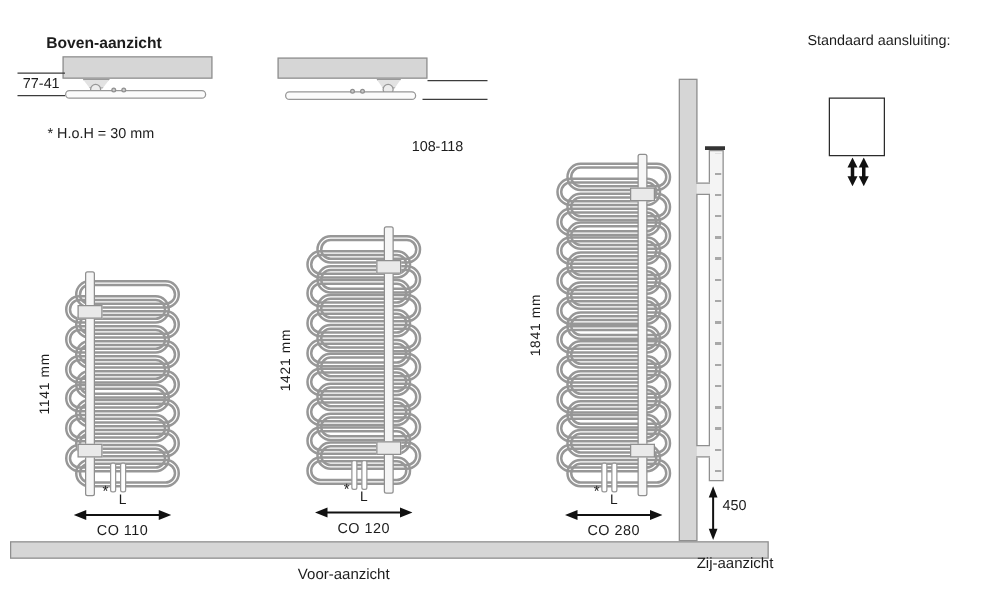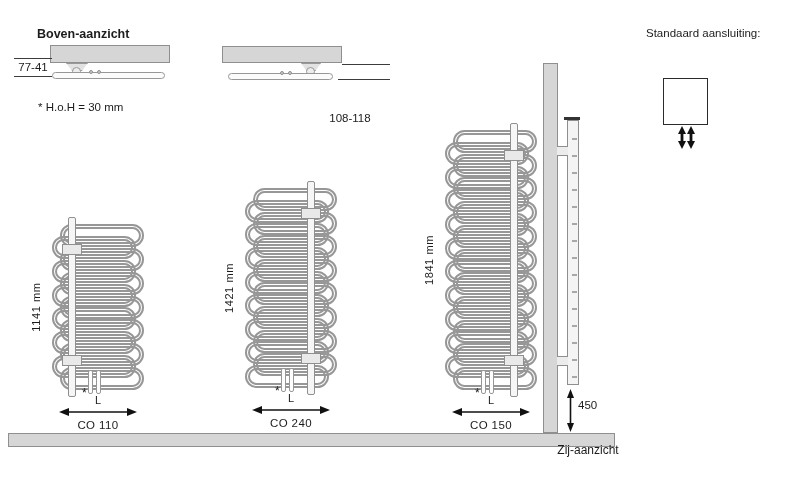--- a/index.html
+++ b/index.html
@@ -157,21 +157,21 @@
         <i></i>
       </div>
     <span class="ast">*</span>
     <div class="dim">
       <span class="ltext">L</span>
       <svg width="78" height="10" viewBox="0 0 78 10">
         <line x1="7" y1="5" x2="71" y2="5" stroke="#111" stroke-width="1.6"></line>
         <polygon points="0,5 10,1 10,9" fill="#111"></polygon>
         <polygon points="78,5 68,1 68,9" fill="#111"></polygon>
       </svg>
-      <span class="model">CO 240</span>
+      <span class="model">CO 120</span>
     </div>
   </div>
 
   <div class="radiator" style="left: 445px; top: 130px; width: 92px; height: 260px;">
     <span class="vlabel">1841 mm</span>
     <div class="loops">
         <div class="loop" style="top: 0px; left: 8px;"></div>
         <div class="loop" style="top: 11.8px; left: 0px;"></div>
         <div class="loop" style="top: 23.7px; left: 8px;"></div>
         <div class="loop" style="top: 35.5px; left: 0px;"></div>
@@ -201,34 +201,35 @@
         <i></i>
       </div>
     <span class="ast">*</span>
     <div class="dim">
       <span class="ltext">L</span>
       <svg width="78" height="10" viewBox="0 0 78 10">
         <line x1="7" y1="5" x2="71" y2="5" stroke="#111" stroke-width="1.6"></line>
         <polygon points="0,5 10,1 10,9" fill="#111"></polygon>
         <polygon points="78,5 68,1 68,9" fill="#111"></polygon>
       </svg>
-      <span class="model">CO 150</span>
+      <span class="model">CO 280</span>
     </div>
   </div>
 
   <div class="grayrect" style="left:543px;top:63px;width:15px;height:370px;"></div>
   <div class="cap"></div>
   <div class="profile">
     <div class="segs"></div>
   </div>
   <div class="sbracket" style="left:557px;top:146px;"></div>
   <div class="sbracket" style="left:557px;top:356px;"></div>
   <svg class="abs" style="left:566px;top:389px;" width="9" height="43" viewBox="0 0 9 43">
     <line x1="4.5" y1="7" x2="4.5" y2="36" stroke="#111" stroke-width="1.6"></line>
     <polygon points="4.5,0 1,9 8,9" fill="#111"></polygon>
     <polygon points="4.5,43 1,34 8,34" fill="#111"></polygon>
   </svg>
   <div class="t" style="left:578px;top:399px;">450</div>
 
   <div class="grayrect" style="left:8px;top:433px;width:607px;height:14px;"></div>
+  <div class="t ctr" style="left:215px;top:453px;width:120px;font-size:12px;">Voor-aanzicht</div>
   <div class="t ctr" style="left:548px;top:444px;width:80px;font-size:12px;">Zij-aanzicht</div>
 
 </div>
 
 </body></html>

